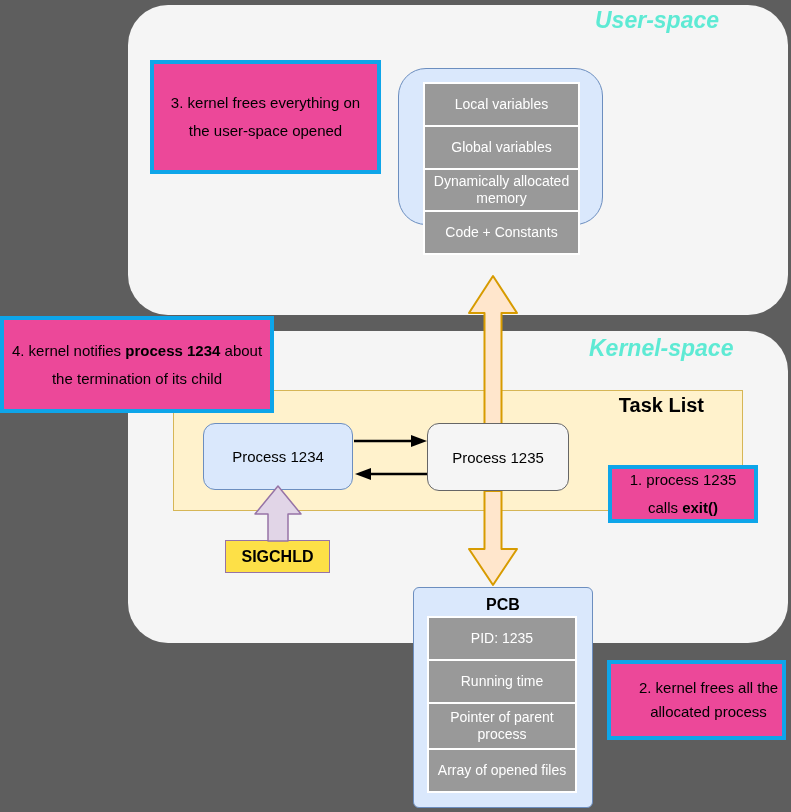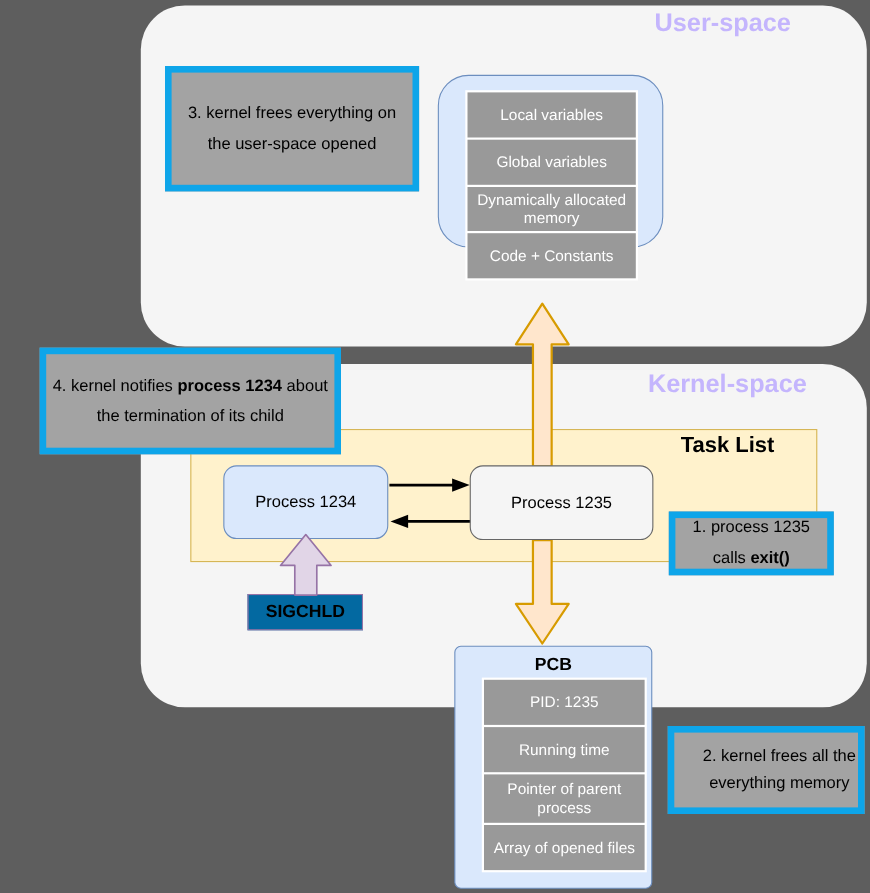--- a/index.html
+++ b/index.html
@@ -4,24 +4,24 @@
 <style>
   html,body{margin:0;padding:0;background:#5e5e5e;}
   #stage{
     position:relative;width:791px;height:812px;background:#5e5e5e;
     font-family:"Liberation Sans",sans-serif;overflow:hidden;
   }
   .region{
     position:absolute;background:#f5f5f5;border-radius:40px;z-index:1;
   }
   .region-title{
-    position:absolute;font-size:23px;font-weight:bold;color:#c4b5fd;z-index:2;
+    position:absolute;font-size:23px;font-weight:bold;color:#5eead4;z-index:2;font-style:italic;
   }
   .note{
-    position:absolute;background:#a3a3a3;border:6px solid #0ea5e9;
+    position:absolute;background:#ec4899;border:4px solid #0ea5e9;
     display:flex;flex-direction:column;justify-content:center;align-items:center;
     row-gap:12px;font-size:15px;color:#000;text-align:center;z-index:5;
     box-sizing:border-box;line-height:16px;
   }
   .tasklist{
     position:absolute;left:173px;top:390px;width:570px;height:121px;
     background:#fff2cc;border:1.5px solid #d6b656;box-sizing:border-box;z-index:2;
   }
   .tasklist-title{
     position:absolute;right:38px;top:3px;font-size:20px;font-weight:bold;color:#000;
@@ -44,21 +44,21 @@
   .row{
     background:#999999;color:#ffffff;font-size:14px;min-height:41px;
     display:flex;align-items:center;justify-content:center;text-align:center;
     line-height:17px;padding:2px 4px;box-sizing:border-box;
   }
   .smallbox-title{
     text-align:center;font-size:16px;font-weight:bold;color:#000;padding-top:8px;
   }
   .sigchld{
     position:absolute;left:225px;top:540px;width:105px;height:33px;
-    background:#0369a1;border:1.5px solid #9673a6;box-sizing:border-box;
+    background:#fde047;border:1.5px solid #9673a6;box-sizing:border-box;
     display:flex;align-items:center;justify-content:center;
     font-size:16px;font-weight:bold;color:#000;z-index:5;
   }
   svg.arrow{position:absolute;overflow:visible;}
   .z3{z-index:3;}
   .z6{z-index:6;}
   b{font-weight:bold;}
 </style>
 </head>
 <body>
@@ -82,42 +82,42 @@
     </div>
   </div>
 
   <svg class="arrow z3" style="left:466px;top:275px;" width="54" height="150">
     <polygon points="27,1 51,38 35.5,38 35.5,149 18.5,149 18.5,38 3,38" fill="#ffe6cc" stroke="#d79b00" stroke-width="2" stroke-linejoin="round"></polygon>
   </svg>
 
   <div class="region" style="left:128px;top:331px;width:660px;height:312px;"></div>
   <div class="region-title" style="left:589px;top:335px;">Kernel-space</div>
 
-  <div class="note" style="left:0px;top:316px;width:274px;height:97px;margin-left:36px;">
+  <div class="note" style="left:0px;top:316px;width:274px;height:97px;">
     <div><span>4. kernel notifies </span><b>process 1234</b><span> about</span></div>
     <div>the termination of its child</div>
   </div>
 
   <div class="tasklist">
     <div class="tasklist-title">Task List</div>
   </div>
 
   <svg class="arrow z3" style="left:354px;top:433px;" width="74" height="16">
     <line x1="0" y1="8" x2="59" y2="8" stroke="#000" stroke-width="2.5"></line>
     <polygon points="57,2 73,8 57,14" fill="#000"></polygon>
   </svg>
   <svg class="arrow z3" style="left:354px;top:466px;" width="74" height="16">
     <polygon points="17,2 1,8 17,14" fill="#000"></polygon>
     <line x1="15" y1="8" x2="74" y2="8" stroke="#000" stroke-width="2.5"></line>
   </svg>
 
   <div class="proc proc-blue" style="left:203px;top:423px;width:150px;height:67px;">
     <span>Process 1234</span>
   </div>
-  <div class="proc proc-gray" style="left:427px;top:423px;width:167px;height:68px;text-align:center;">
+  <div class="proc proc-gray" style="left:427px;top:423px;width:142px;height:68px;text-align:center;">
     <span>Process 1235</span>
   </div>
 
   <svg class="arrow z3" style="left:466px;top:491px;" width="54" height="95">
     <polygon points="18.5,0 35.5,0 35.5,58 51,58 27,94 3,58 18.5,58" fill="#ffe6cc" stroke="#d79b00" stroke-width="2" stroke-linejoin="round"></polygon>
   </svg>
 
   <svg class="arrow z6" style="left:253px;top:485px;" width="50" height="57">
     <polygon points="25,1 48,29 35,29 35,56 15,56 15,29 2,29" fill="#e1d5e7" stroke="#9673a6" stroke-width="1.5" stroke-linejoin="round"></polygon>
   </svg>
@@ -126,26 +126,26 @@
     <span>SIGCHLD</span>
   </div>
 
   <div class="note" style="left:608px;top:465px;width:150px;height:58px;">
     <div>1. process 1235</div>
     <div><span>calls </span><b>exit()</b></div>
   </div>
 
   <div class="bluebox" style="left:413px;top:587px;width:180px;height:221px;border-radius:6px;z-index:4;">
     <div class="smallbox-title">PCB</div>
-    <div class="rows" style="left:13px;top:28px;width:150px;margin-left:11px;">
+    <div class="rows" style="left:13px;top:28px;width:150px;">
       <div class="row">PID: 1235</div>
       <div class="row">Running time</div>
       <div class="row" style="min-height:44px;">Pointer of parent process</div>
       <div class="row">Array of opened files</div>
     </div>
   </div>
 
   <div class="note" style="left:607px;top:660px;width:179px;height:80px;row-gap:8px;padding-left:24px;">
     <div>2. kernel frees all the</div>
-    <div>everything memory</div>
+    <div>allocated process</div>
   </div>
 
 </div>
 
 </body></html>

